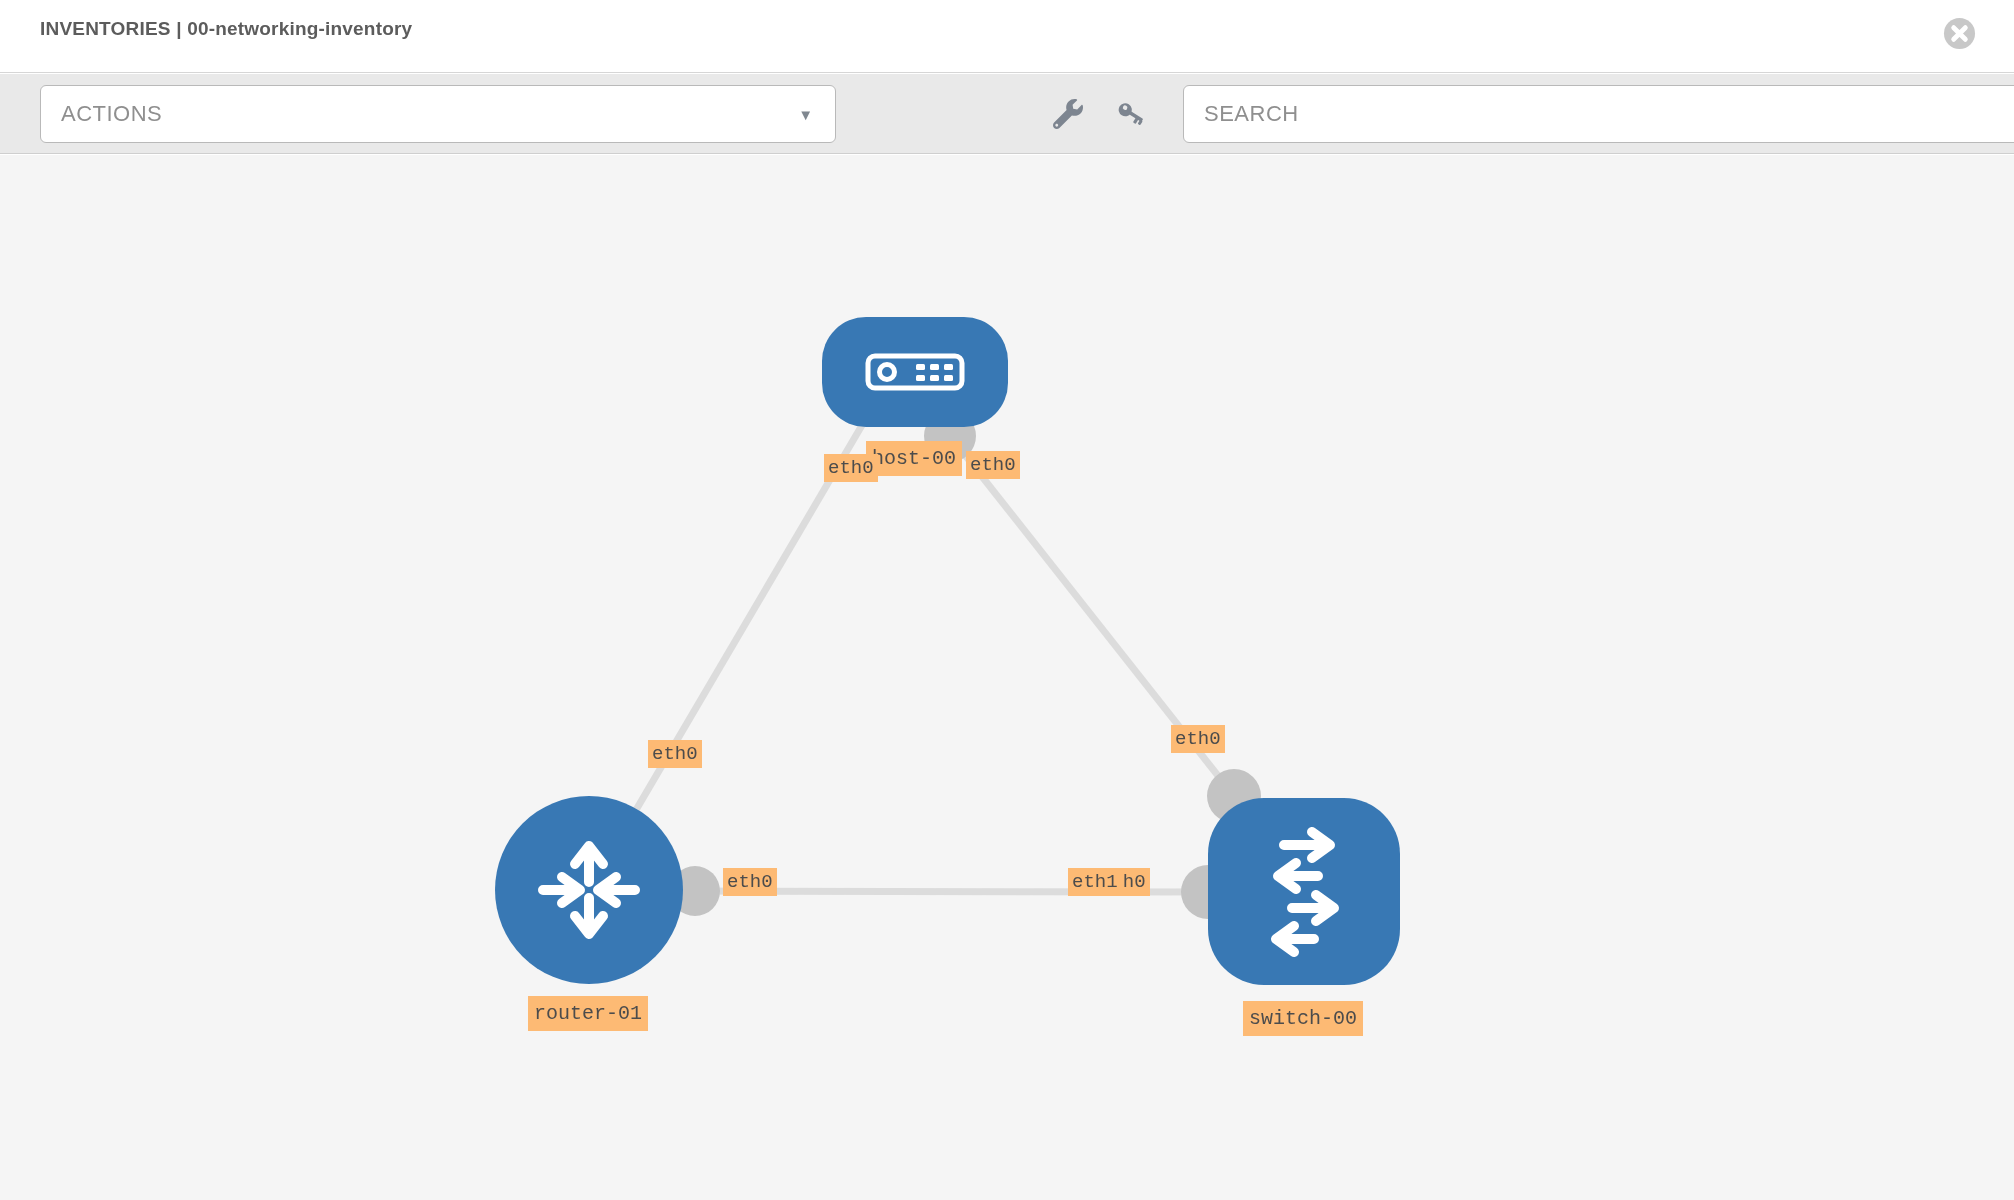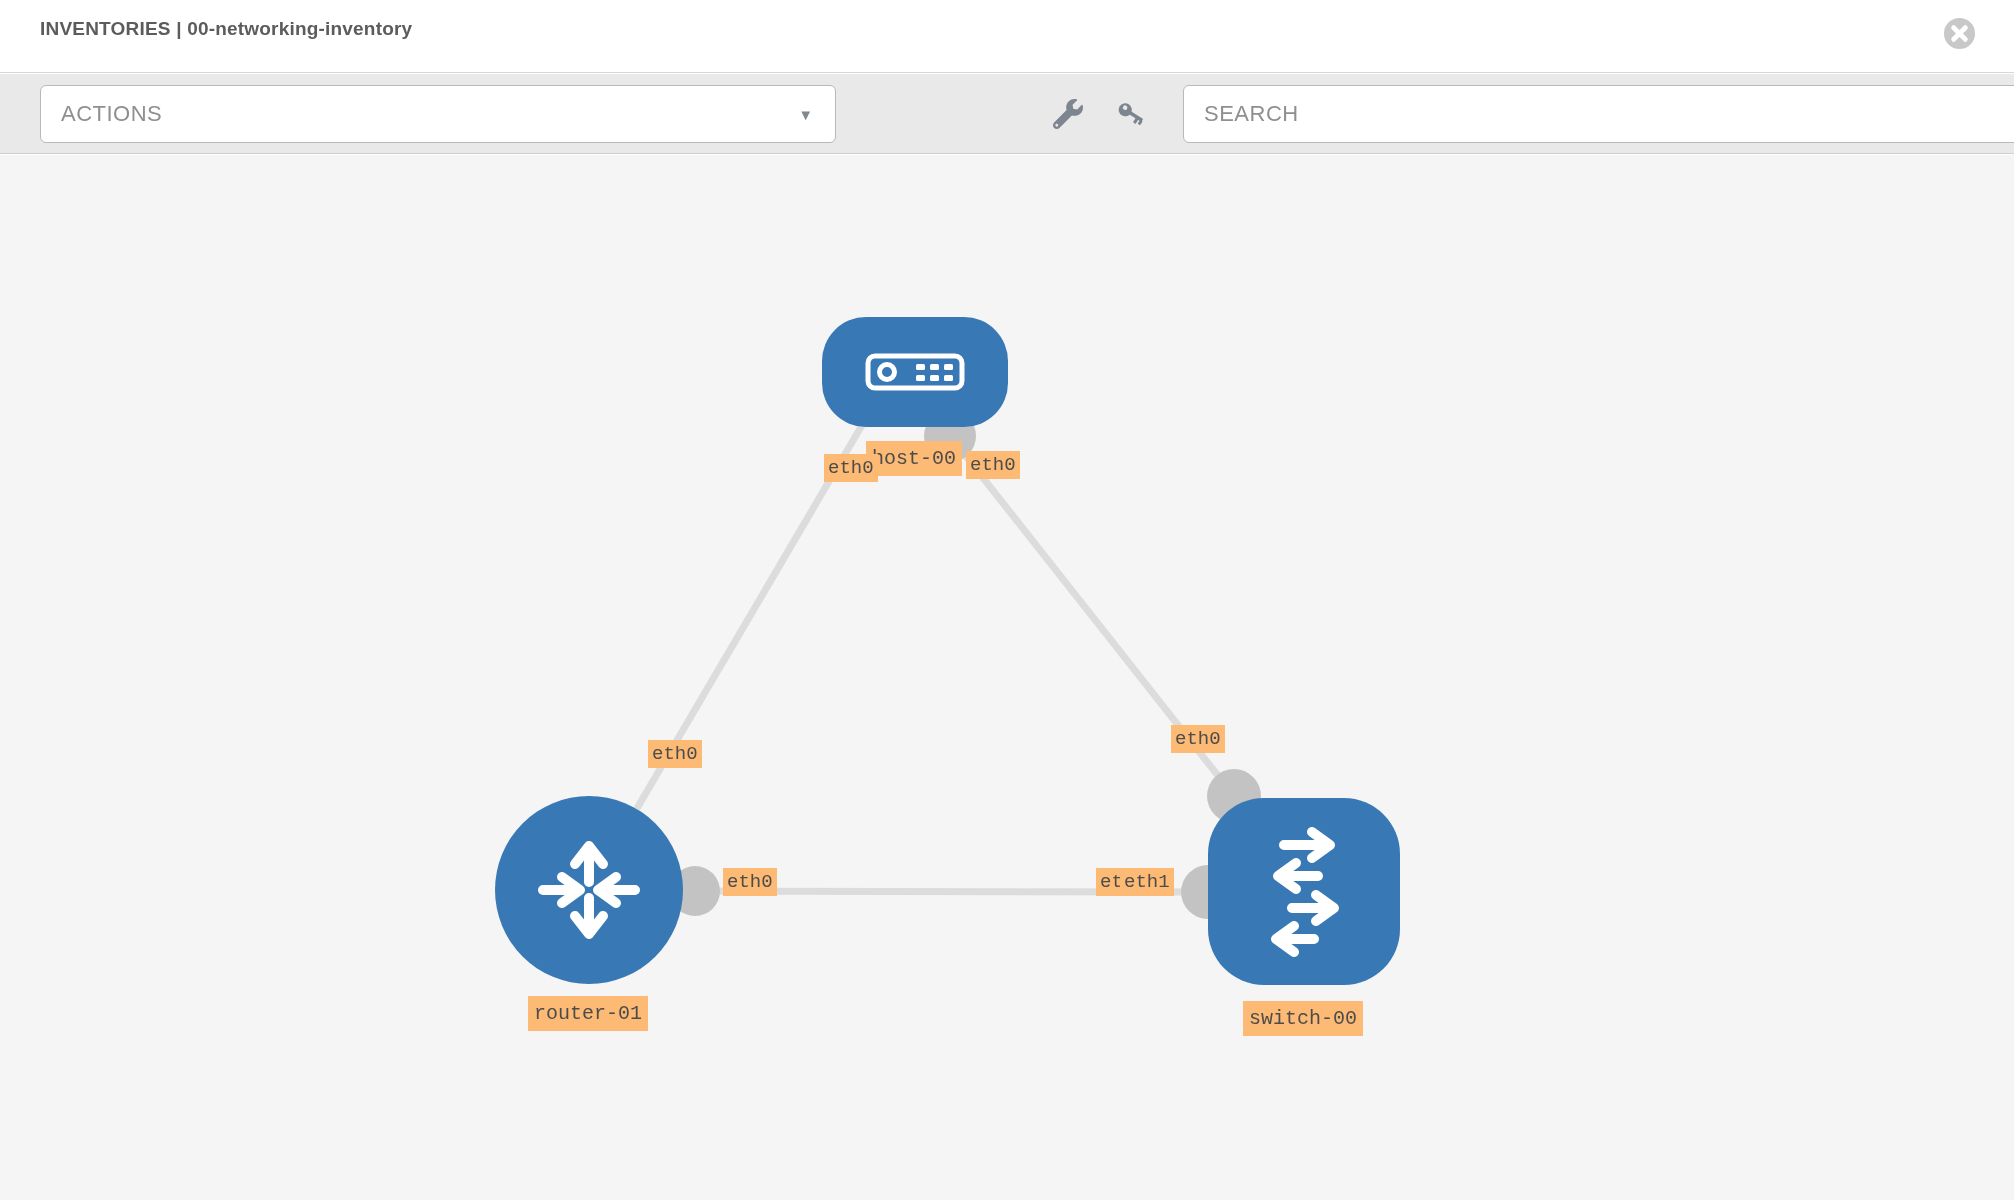--- a/index.html
+++ b/index.html
@@ -124,15 +124,15 @@
   <div class="chip name-chip" style="left:866px; top:286px;">host-00</div>
   <div class="chip name-chip" style="left:528px; top:841px;">router-01</div>
   <div class="chip name-chip" style="left:1243px; top:846px;">switch-00</div>
 
   <div class="chip if-chip" style="left:824px; top:299px;">eth0</div>
   <div class="chip if-chip" style="left:966px; top:296px;">eth0</div>
   <div class="chip if-chip" style="left:648px; top:585px;">eth0</div>
   <div class="chip if-chip" style="left:1171px; top:570px;">eth0</div>
   <div class="chip if-chip" style="left:723px; top:713px;">eth0</div>
   <div class="chip if-chip" style="left:1096px; top:713px;">eth0</div>
-  <div class="chip if-chip" style="left:1120px; top:713px;">eth1</div>
+  <div class="chip if-chip" style="left:1068px; top:713px;">eth1</div>
 
 </div>
 
 </body></html>

